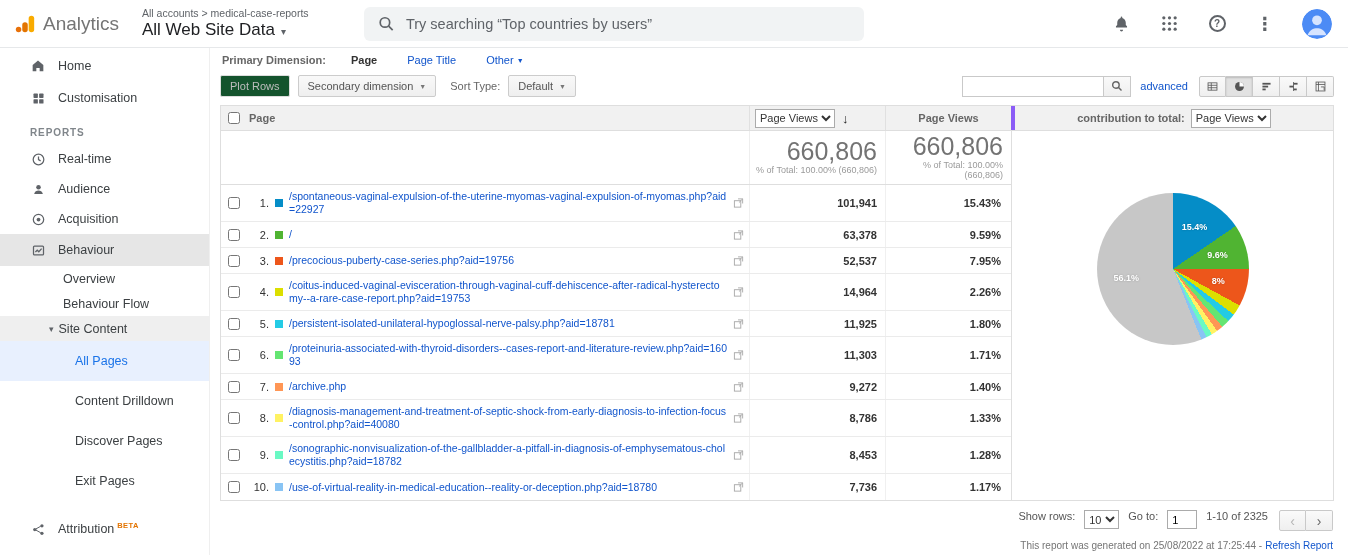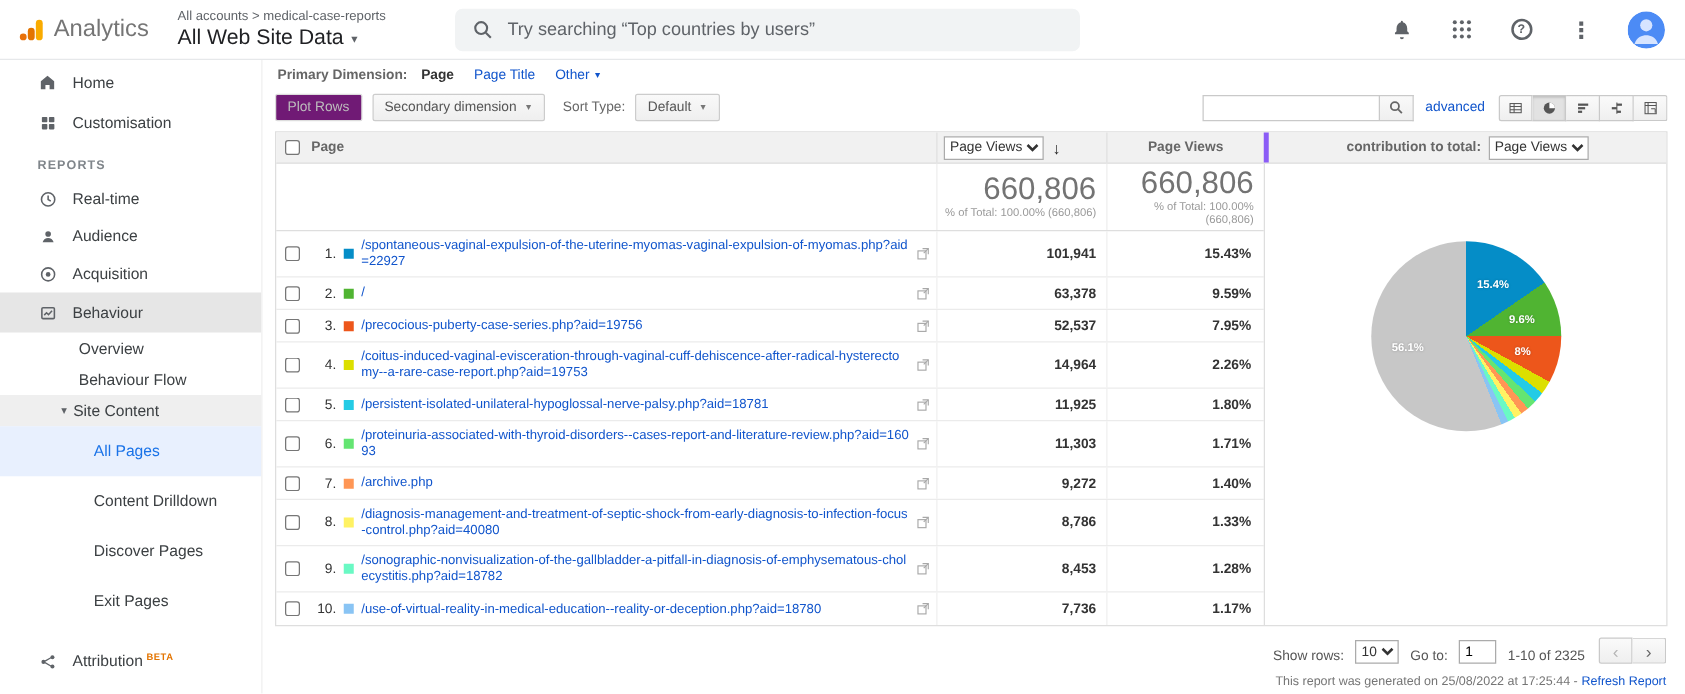--- a/index.html
+++ b/index.html
@@ -35,30 +35,30 @@
   .sub1.with-caret{padding-left:49px}
   .sub1.sel2{background:#efefef}
   .exp-caret{font-size:9px;color:#5f6368;margin-right:5px}
   .sub2{height:40px;display:flex;align-items:center;padding-left:75px;font-size:12.5px;color:#3c4043;cursor:pointer}
   .sub2.active{background:#e8f0fe;color:#1a73e8}
   .nav-gap{margin-top:12px}
   .beta{font-size:7.5px;color:#e37400;font-weight:bold;letter-spacing:.4px;margin-left:3px;transform:translateY(-4px)}
 
   
   .main{margin-left:210px;padding:6px 14px 0 10px}
-  .dimbar{font-size:11px;color:#666;display:flex;align-items:flex-end;gap:16px;padding-left:2px}
+  .dimbar{font-size:11px;color:#666;display:flex;align-items:flex-end;gap:30px;padding-left:2px}
   .dim-label{font-weight:bold;color:#666;margin-right:-5px}
   .dim-active{font-weight:bold;color:#333}
   .dim-link{color:#1155cc;cursor:pointer;text-decoration:none;display:inline-flex;align-items:center;gap:3px}
   .dcaret{font-size:7px;color:#1155cc;padding-top:1px}
 
   .toolbar{display:flex;align-items:center;gap:8px;margin-top:9px}
   .btn{font-size:11px;color:#555;background:linear-gradient(#f9f9f9,#efefef);border:1px solid #ccc;border-radius:2px;height:22px;padding:0 9px;display:inline-flex;align-items:center;gap:6px;cursor:pointer;font-family:inherit}
   .btn .bcaret{font-size:7px;color:#777;padding-top:1px}
-  .btn.disabled{color:#bdbdbd;background:#701a75;border-color:#ddd;cursor:default}
+  .btn.disabled{color:#bdbdbd;background:#14532d;border-color:#ddd;cursor:default}
   .sort-label{font-size:11px;color:#666;margin-left:6px}
   .toolbar-right{margin-left:auto;display:flex;align-items:center}
   .tb-search{width:142px;height:21px;border:1px solid #c9c9c9;font-size:11px;padding:0 6px;font-family:inherit;outline:none}
   .tb-search-btn{height:21px;width:27px;border:1px solid #c9c9c9;border-left:none;background:linear-gradient(#f9f9f9,#efefef);display:flex;align-items:center;justify-content:center;cursor:pointer}
   .adv-link{font-size:11px;color:#1155cc;margin:0 11px 0 9px;cursor:pointer;text-decoration:none}
   .view-toggle{display:flex}
   .vbtn{width:27px;height:21px;border:1px solid #c9c9c9;border-left:none;background:linear-gradient(#fafafa,#efefef);display:flex;align-items:center;justify-content:center;cursor:pointer}
   .vbtn:first-child{border-left:1px solid #c9c9c9;border-radius:2px 0 0 2px}
   .vbtn:last-child{border-radius:0 2px 2px 0}
   .vbtn.active{background:#e2e2e2;box-shadow:inset 0 1px 2px rgba(0,0,0,.18)}
@@ -96,21 +96,21 @@
   .purl{color:#1155cc;text-decoration:none;word-break:break-all;line-height:13px;font-size:10.5px;cursor:pointer;min-width:0}
   .openico{position:absolute;right:5px;top:50%;transform:translateY(-50%);cursor:pointer;opacity:.85;line-height:0}
   .r-val{display:flex;align-items:center;justify-content:flex-end;padding-right:8px;font-weight:bold;color:#333;border-left:1px solid #f0f0f0}
   .r-pct{display:flex;align-items:center;justify-content:flex-end;padding-right:10px;font-weight:bold;color:#333;border-left:1px solid #f0f0f0}
 
   .contrib-panel{width:322px;flex-shrink:0;border-left:1px solid #dedede;display:flex;justify-content:center;align-items:flex-start;padding-top:62px}
   .pie{width:152px;height:152px;border-radius:50%;position:relative;background:#ccc}
   .pie-label{position:absolute;transform:translate(-50%,-50%);color:#fff;font-size:9px;font-weight:bold;text-shadow:0 0 2px rgba(0,0,0,.25);white-space:nowrap}
 
   
-  .pager-row{display:flex;justify-content:flex-end;align-items:flex-end;gap:9px;margin-top:9px;font-size:11px;color:#555;padding-right:1px}
+  .pager-row{display:flex;justify-content:flex-end;align-items:flex-start;gap:9px;margin-top:9px;font-size:11px;color:#555;padding-right:1px}
   .goto-input{width:30px;height:19px;border:1px solid #ababab;font-size:11px;text-align:left;padding-left:4px;font-family:inherit;outline:none}
   .pager-btns{display:flex;margin-left:2px}
   .pbtn{width:27px;height:21px;border:1px solid #c9c9c9;background:linear-gradient(#fafafa,#efefef);display:flex;align-items:center;justify-content:center;font-size:14px;cursor:pointer;color:#666;font-family:inherit;line-height:1}
   .pbtn.prev{border-radius:2px 0 0 2px;color:#b5b5b5}
   .pbtn.next{border-left:none;border-radius:0 2px 2px 0}
   .gen-row{margin-top:9px;text-align:right;font-size:10px;color:#757575;padding-right:1px}
   .gen-row a{color:#1155cc;text-decoration:none;cursor:pointer;margin-left:3px}
 </style>
 </head>
 <body>

